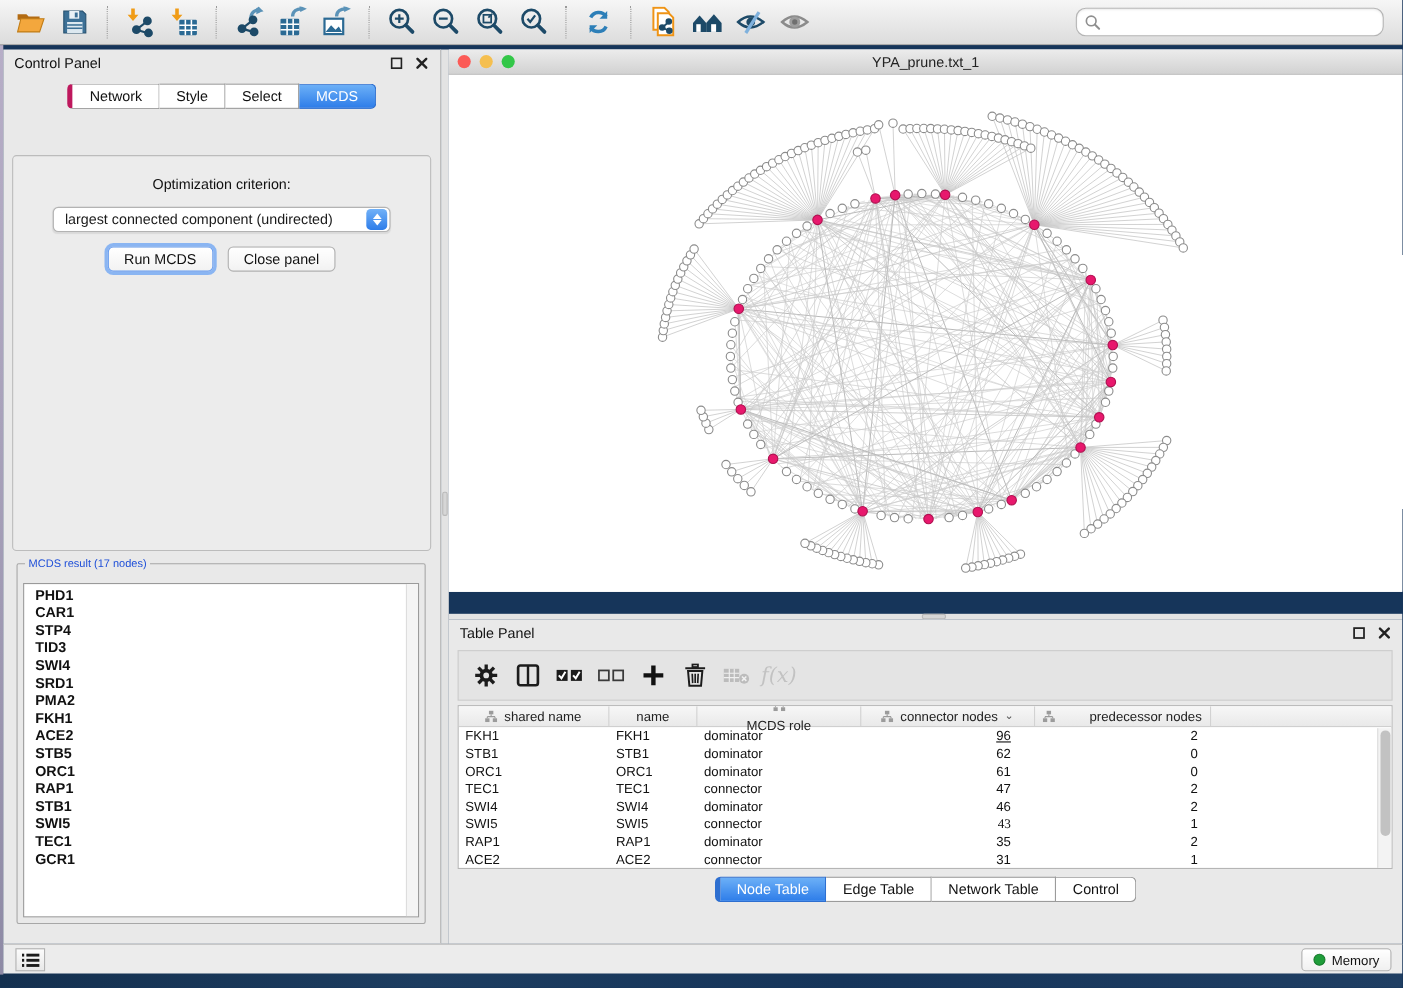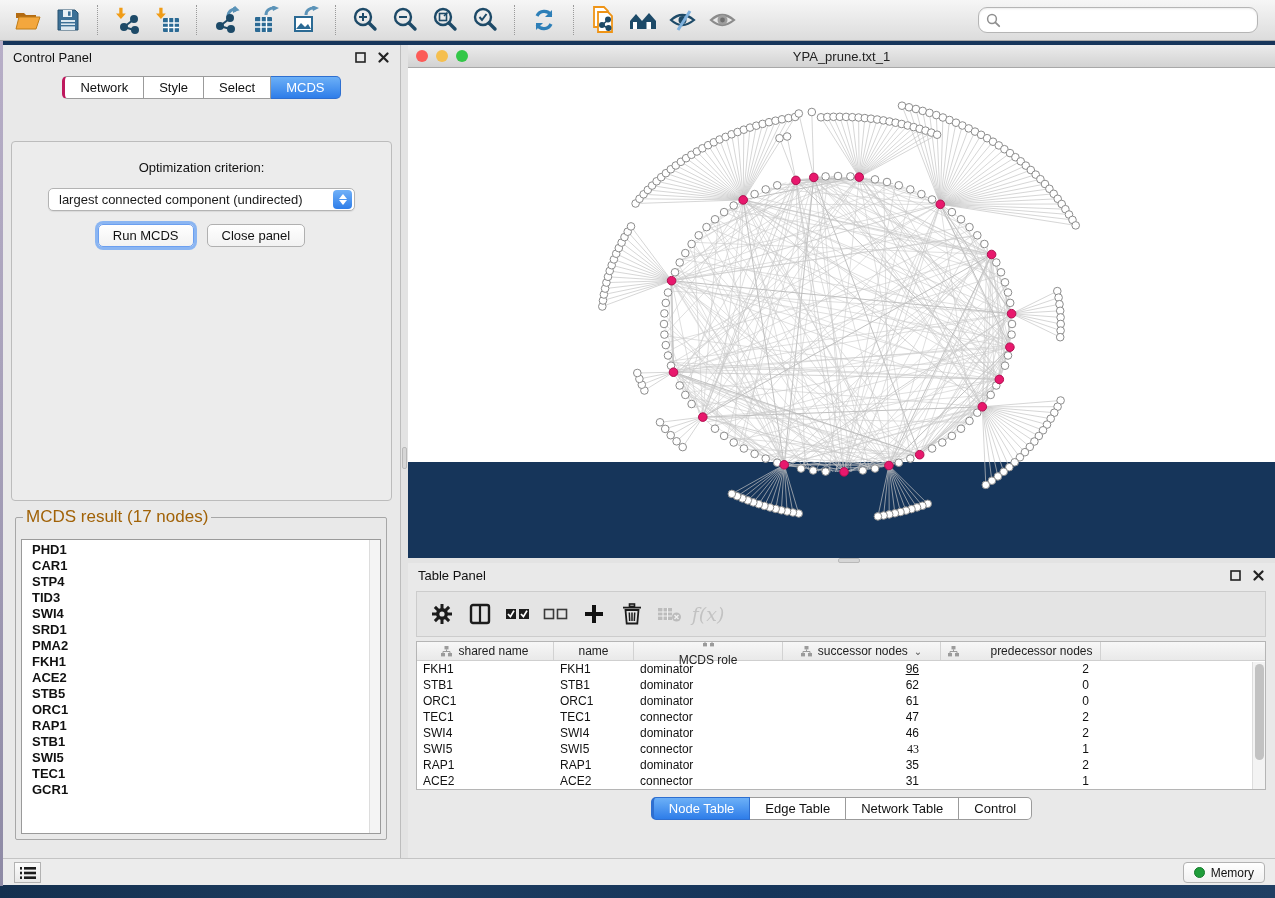--- a/index.html
+++ b/index.html
@@ -16,41 +16,41 @@
   .search-box{position:absolute;right:17px;top:7px;width:280px;height:26px;background:#fff;border:1px solid #b5b5b5;border-radius:9px;display:flex;align-items:center;padding-left:7px;box-shadow:inset 0 1px 2px rgba(0,0,0,.08);}
   .search-box input{border:none;outline:none;flex:1;height:20px;font-size:12px;background:transparent;font-family:"Liberation Sans",sans-serif;}
   
   .panel-head{display:flex;align-items:center;height:24px;padding:0 10px;font-size:13px;color:#111;}
   .panel-head .spacer{flex:1;}
   .mini-ico{width:14px;height:14px;margin-left:9px;display:flex;align-items:center;justify-content:center;color:#222;font-weight:bold;font-size:13px;}
   
   .cpanel{position:absolute;left:3px;top:45px;width:398px;bottom:40px;background:#e9e9e9;border-right:1px solid #bdbdbd;}
   .segtabs{display:flex;justify-content:center;margin-top:7px;}
   .seg{background:#fff;border:1px solid #9b9b9b;border-left:none;padding:3px 15px;font-size:13px;color:#111;min-width:56px;text-align:center;}
-  .seg:first-child{border-left:3px solid #be185d;border-radius:5px 0 0 5px;}
+  .seg:first-child{border-left:5px solid #be185d;border-radius:5px 0 0 5px;}
   .seg:last-child{border-radius:0 5px 5px 0;}
   .seg.active{background:linear-gradient(#6cb0f7,#2e7de9);color:#fff;border-color:#2e6fd0;}
   .cp-box{position:absolute;left:8px;right:8px;top:96px;height:360px;background:#ececec;border:1px solid #bcbcbc;border-radius:4px;}
   .opt-label{text-align:center;margin-top:18px;font-size:13px;color:#111;}
   .combo{position:absolute;left:36px;right:36px;top:46px;height:23px;background:#fff;border:1px solid #b3b3b3;border-radius:5px;display:flex;align-items:center;box-shadow:0 1px 1px rgba(0,0,0,.08);}
   .combo-text{flex:1;padding-left:10px;font-size:13px;white-space:nowrap;overflow:hidden;}
   .combo-arrows{width:19px;height:19px;margin-right:2px;border-radius:4px;background:linear-gradient(#71b1f8,#2e7de9);display:flex;flex-direction:column;align-items:center;justify-content:center;gap:1px;}
   .arr-up{width:0;height:0;border-left:4px solid transparent;border-right:4px solid transparent;border-bottom:5px solid #fff;}
   .arr-dn{width:0;height:0;border-left:4px solid transparent;border-right:4px solid transparent;border-top:5px solid #fff;}
   .btnrow{position:absolute;top:82px;left:0;right:0;display:flex;justify-content:center;gap:13px;}
   .btn{background:linear-gradient(#ffffff,#f2f2f2);border:1px solid #b0b0b0;border-radius:5px;padding:3px 14px;font-size:13px;color:#111;}
   .btn.focused{box-shadow:0 0 0 3px rgba(86,152,246,.65);border-color:#6b9ff0;}
   fieldset.mcds{position:absolute;left:12px;right:13px;top:462px;bottom:18px;border:1px solid #a7a7a7;border-radius:2px;margin:0;padding:2px;background:transparent;}
-  fieldset.mcds legend{font-size:17px;color:#a16207;padding:0 3px;margin-left:5px;}
+  fieldset.mcds legend{font-size:10px;color:#1d4ed8;padding:0 3px;margin-left:5px;}
   .listbox{position:absolute;left:5px;right:5px;top:12px;bottom:5px;background:#fff;border:1px solid #9a9a9a;overflow:hidden;}
   .listbox ul{list-style:none;margin:2px 0 0 4px;padding:0 0 0 6px;font-weight:bold;}
   .listbox li{font-size:13px;line-height:16px;color:#111;}
   .list-scroll{position:absolute;top:0;right:0;bottom:0;width:11px;background:#f4f4f4;border-left:1px solid #ddd;}
   
-  .netpanel{position:absolute;left:408px;top:45px;right:0;height:417px;background:#fff;}
+  .netpanel{position:absolute;left:408px;top:45px;right:0;height:493px;background:#fff;}
   .net-titlebar{position:absolute;left:0;right:0;top:0;height:23px;background:linear-gradient(#ececec,#d2d2d2);border-bottom:1px solid #a8a8a8;display:flex;align-items:center;}
   .tl{width:12px;height:12px;border-radius:50%;margin-left:8px;}
   .net-title{position:absolute;left:0;right:0;text-align:center;font-size:13px;color:#222;}
   .net-canvas{position:absolute;left:0;right:0;top:23px;bottom:0;background:#fff;}
   svg.graph{position:absolute;left:0;top:0;}
   
   .vsplit{position:absolute;left:401px;top:45px;width:7px;bottom:40px;background:#e3e3e3;}
   .vsplit .grip{position:absolute;top:402px;left:1px;width:5px;height:22px;background:#d6d6d6;border:1px solid #b9b9b9;border-radius:2px;}
   .hsplit{position:absolute;left:408px;right:0;top:558px;height:5px;background:#e3e3e3;}
   .hsplit .grip{position:absolute;left:430px;top:0;width:22px;height:5px;background:#d6d6d6;border:1px solid #b9b9b9;border-radius:2px;}
@@ -1185,21 +1185,21 @@
                 <rect x="0" y="7" width="4" height="3.4"></rect>
                 <rect x="7" y="7" width="4" height="3.4"></rect>
               </g>
               <g stroke="#9b9b9b" stroke-width="1">
                 <line x1="5.5" y1="3.4" x2="5.5" y2="5.5"></line>
                 <line x1="2" y1="5.5" x2="9" y2="5.5"></line>
                 <line x1="2" y1="5.5" x2="2" y2="7"></line>
                 <line x1="9" y1="5.5" x2="9" y2="7"></line>
               </g>
             </svg>
-            <span>successor nodes</span>
+            <span>connector nodes</span>
             <span class="sortv">⌄</span>
           </div>
           <div class="th" style="width: 160px; gap: 31px;">
             <svg class="treeico" width="11" height="11" viewBox="0 0 11 11">
               <g fill="#9b9b9b">
                 <rect x="3.5" y="0" width="4" height="3.4"></rect>
                 <rect x="0" y="7" width="4" height="3.4"></rect>
                 <rect x="7" y="7" width="4" height="3.4"></rect>
               </g>
               <g stroke="#9b9b9b" stroke-width="1">

